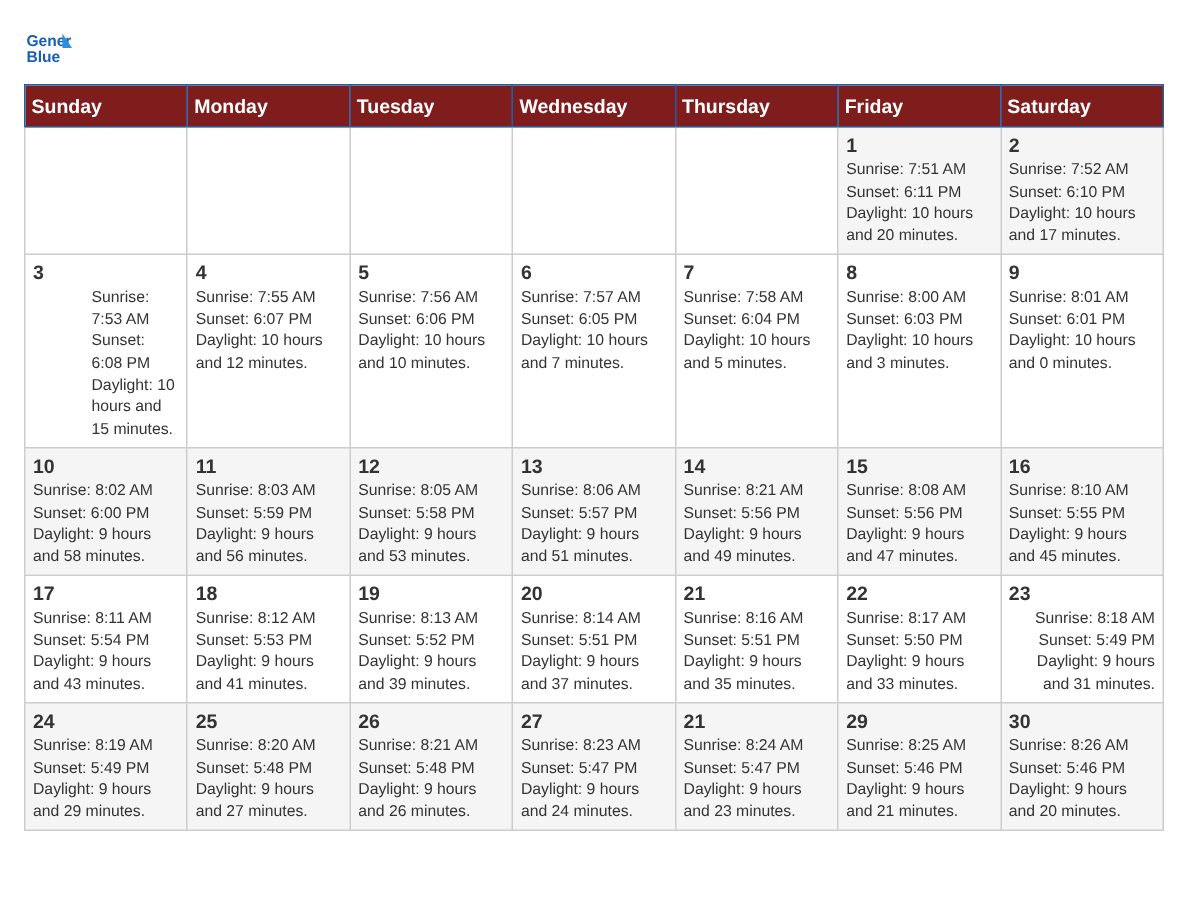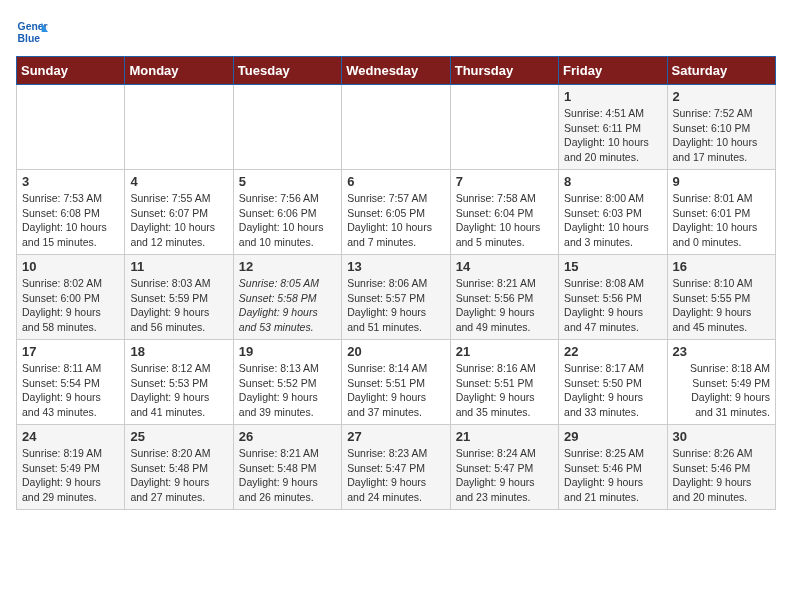--- a/index.html
+++ b/index.html
@@ -113,35 +113,35 @@
   </thead>
   <tbody id="calendar-body">
   <tr>
         <td class="empty-cell"></td>
         <td class="empty-cell"></td>
         <td class="empty-cell"></td>
         <td class="empty-cell"></td>
         <td class="empty-cell"></td>
         <td>
           <span class="day-num">1</span>
-          <div class="cell-info" style="white-space: pre-wrap;">Sunrise: 4:51 AM
+          <div class="cell-info" style="white-space: pre-wrap;">Sunrise: 7:51 AM
 Sunset: 6:11 PM
 Daylight: 10 hours and 20 minutes.</div>
         </td>
         <td>
           <span class="day-num">2</span>
           <div class="cell-info" style="white-space: pre-wrap;">Sunrise: 7:52 AM
 Sunset: 6:10 PM
 Daylight: 10 hours and 17 minutes.</div>
         </td>
       </tr>
       <tr>
         <td>
           <span class="day-num">3</span>
-          <div class="cell-info" style="white-space: pre-wrap;">Sunrise: 7:53 AM
+          <div class="cell-info" style="white-space: pre-wrap; margin-left: 39px;">Sunrise: 7:53 AM
 Sunset: 6:08 PM
 Daylight: 10 hours and 15 minutes.</div>
         </td>
         <td>
           <span class="day-num">4</span>
           <div class="cell-info" style="white-space: pre-wrap;">Sunrise: 7:55 AM
 Sunset: 6:07 PM
 Daylight: 10 hours and 12 minutes.</div>
         </td>
         <td>
@@ -183,21 +183,21 @@
 Daylight: 9 hours and 58 minutes.</div>
         </td>
         <td>
           <span class="day-num">11</span>
           <div class="cell-info" style="white-space: pre-wrap;">Sunrise: 8:03 AM
 Sunset: 5:59 PM
 Daylight: 9 hours and 56 minutes.</div>
         </td>
         <td>
           <span class="day-num">12</span>
-          <div class="cell-info" style="white-space: pre-wrap; font-style: italic;">Sunrise: 8:05 AM
+          <div class="cell-info" style="white-space: pre-wrap;">Sunrise: 8:05 AM
 Sunset: 5:58 PM
 Daylight: 9 hours and 53 minutes.</div>
         </td>
         <td>
           <span class="day-num">13</span>
           <div class="cell-info" style="white-space: pre-wrap;">Sunrise: 8:06 AM
 Sunset: 5:57 PM
 Daylight: 9 hours and 51 minutes.</div>
         </td>
         <td>

